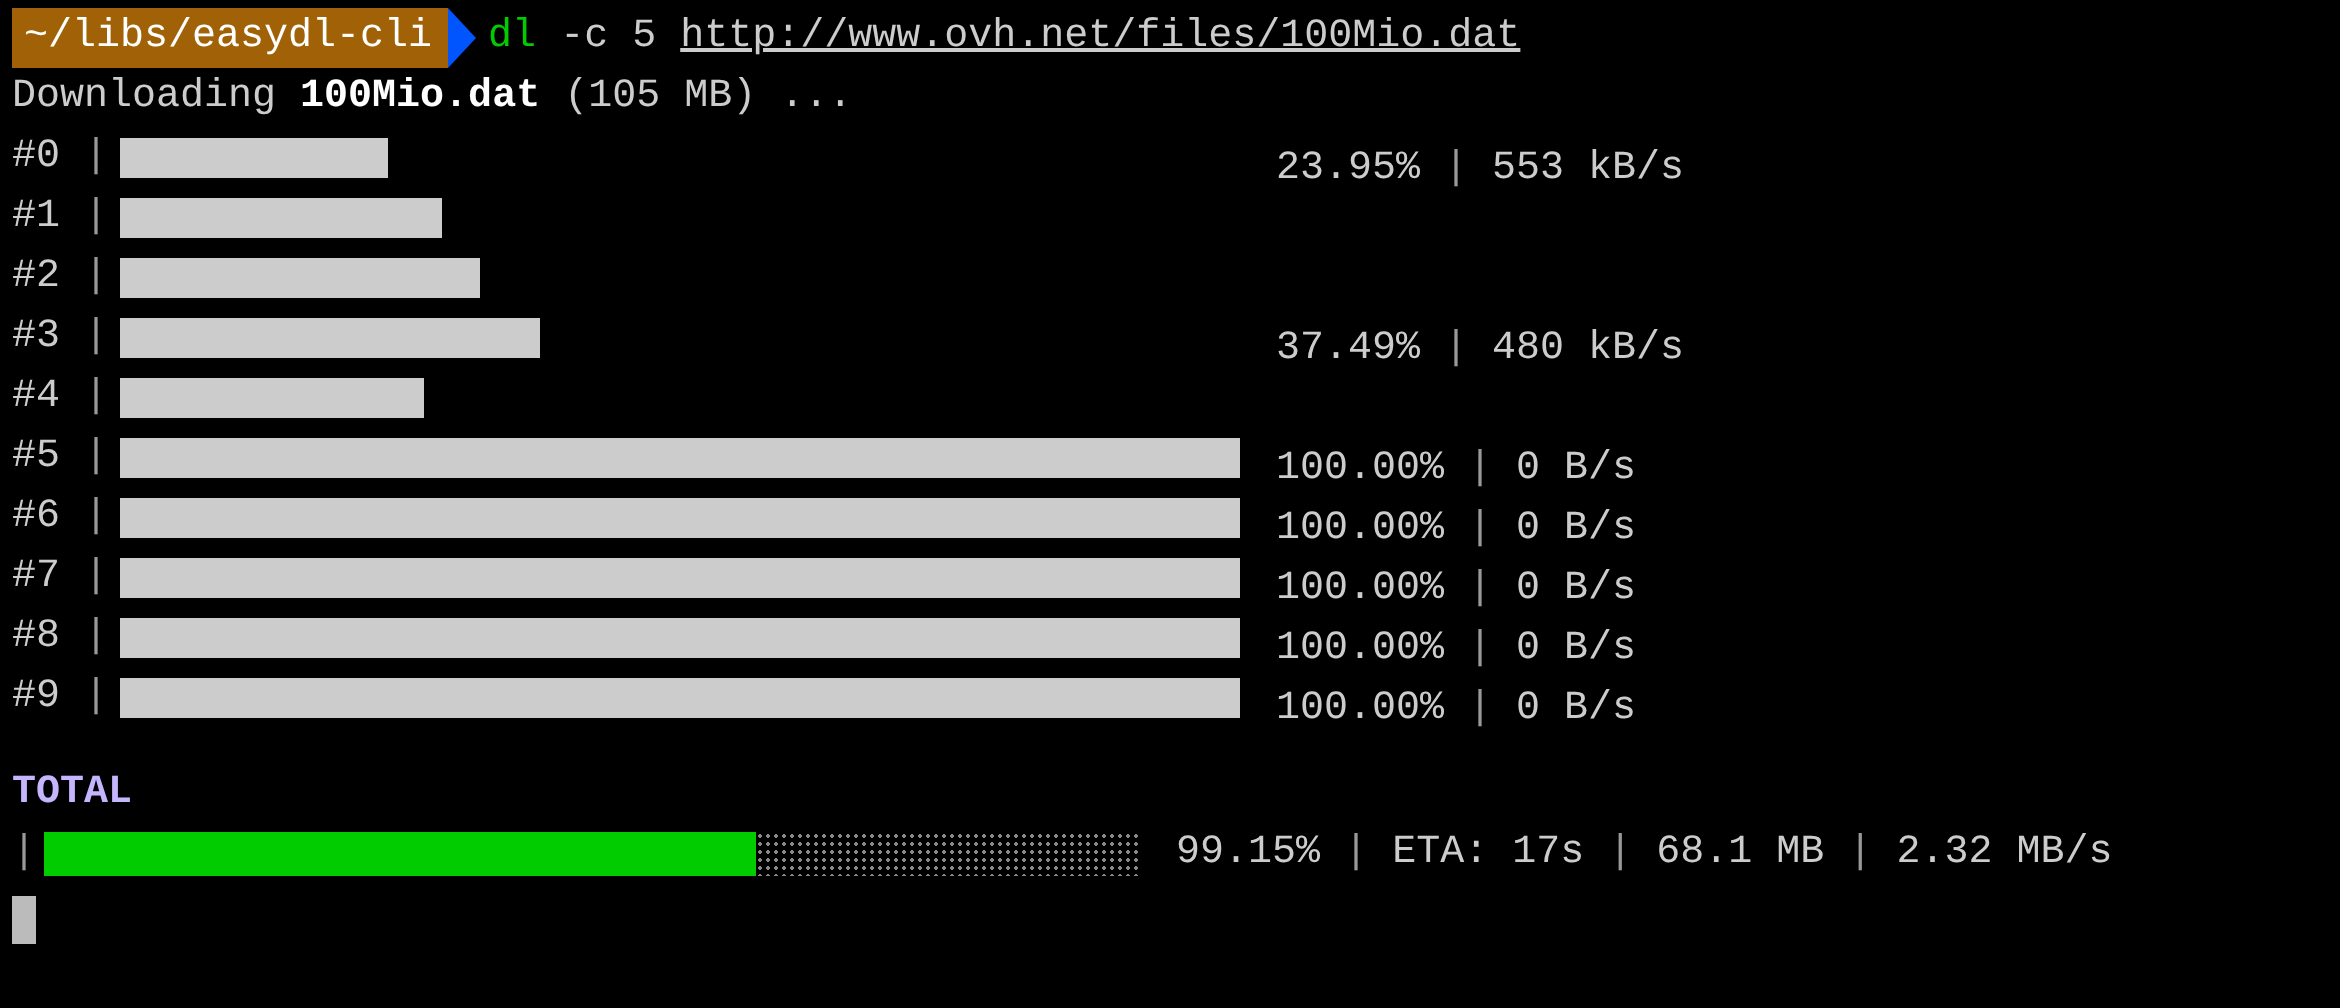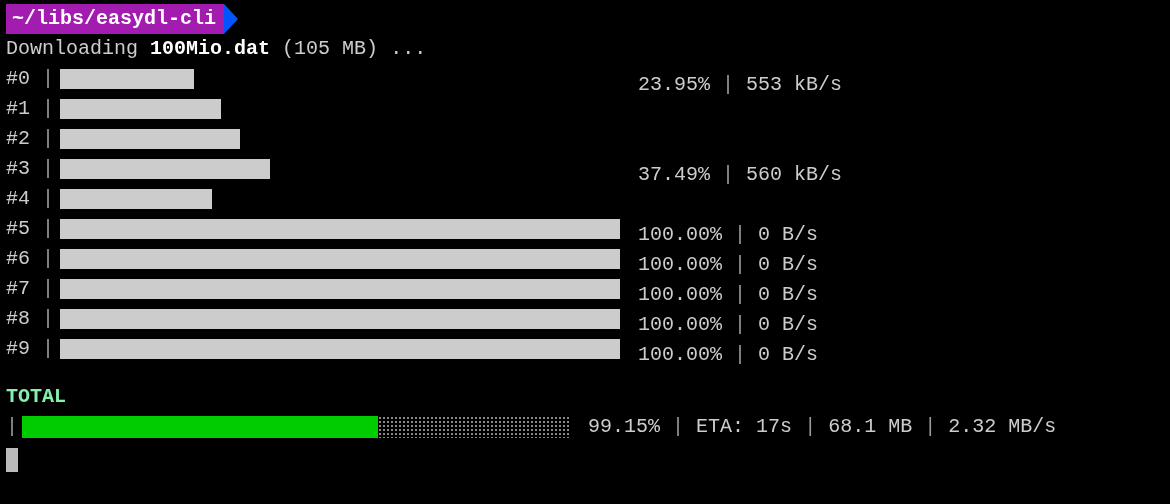--- a/index.html
+++ b/index.html
@@ -10,23 +10,23 @@
       font-size: 20px;
       line-height: 1.5;
       padding: 4px 6px;
       width: 1170px;
       height: 504px;
       overflow: hidden;
       white-space: nowrap;
     }
     .prompt-line { display: flex; align-items: center; }
     .prompt-path {
-      background: #a21caf;
+      background: #a16207;
       color: #fff;
-      font-weight: bold;
+      font-weight: normal;
       padding: 0 8px 0 6px;
       position: relative;
     }
     .prompt-arrow {
       width: 0; height: 0;
       border-top: 15px solid transparent;
       border-bottom: 15px solid transparent;
       border-left: 14px solid #0055ff;
     }
     .cmd { padding-left: 6px; }
@@ -34,37 +34,42 @@
     .cmd-white { color: #ccc; }
     .cmd-url { color: #ccc; text-decoration: underline; }
     .status-line { color: #ccc; }
     .bold-white { font-weight: bold; color: #fff; text-align: center; }
     .chunk-row { display: flex; align-items: center; height: 30px; }
     .chunk-label { width: 36px; color: #ccc; }
     .chunk-pipe { color: #999; margin-right: 6px; }
     .chunk-bar-wrap { width: 560px; height: 20px; position: relative; }
     .chunk-bar-fill { height: 100%; background: #ccc; }
     .chunk-stats { padding-left: 18px; color: #ccc; margin-top: 12px; }
-    .total-label { color: #86efac; font-weight: bold; margin-top: 18px; }
+    .total-label { color: #c4b5fd; font-weight: bold; margin-top: 18px; }
     .total-row { display: flex; align-items: center; height: 30px; }
     .total-pipe { color: #999; margin-right: 4px; }
     .total-bar-wrap { width: 548px; height: 22px; position: relative; background-image: radial-gradient(#888 0.8px, transparent 0.8px); background-size: 4px 4px; }
     .total-bar-fill { height: 100%; background: #00cc00; }
     .total-stats { padding-left: 18px; color: #ccc; }
     .cursor { width: 12px; height: 24px; background: #bbb; display: inline-block; vertical-align: bottom; }
     .sep { color: #999; }
   </style>
 </head>
 <body>
 
 
 
 <div class="prompt-line">
   <span class="prompt-path">~/libs/easydl-cli</span>
   <span class="prompt-arrow"></span>
+  <span class="cmd">
+    <span class="cmd-green">dl</span>
+    <span class="cmd-white">-c 5</span>
+    <span class="cmd-url">http://www.ovh.net/files/100Mio.dat</span>
+  </span>
 </div>
 
 <div class="status-line">
   <span>Downloading</span>
   <span class="bold-white">100Mio.dat</span>
   <span>(105 MB)</span>
   <span>...</span>
 </div>
 
 <div id="chunks">
@@ -89,21 +94,21 @@
       <span class="chunk-bar-wrap">
         <div class="chunk-bar-fill" style="width:32.19%"></div>
       </span>
     </div>
     <div class="chunk-row">
       <span class="chunk-label">#3</span>
       <span class="chunk-pipe">|</span>
       <span class="chunk-bar-wrap">
         <div class="chunk-bar-fill" style="width:37.49%"></div>
       </span>
-      <span class="chunk-stats"><span> 37.49%</span><span class="sep"> | </span><span>560 kB/s</span></span>
+      <span class="chunk-stats"><span> 37.49%</span><span class="sep"> | </span><span>480 kB/s</span></span>
     </div>
     <div class="chunk-row">
       <span class="chunk-label">#4</span>
       <span class="chunk-pipe">|</span>
       <span class="chunk-bar-wrap">
         <div class="chunk-bar-fill" style="width:27.11%"></div>
       </span>
     </div>
     <div class="chunk-row">
       <span class="chunk-label">#5</span>

